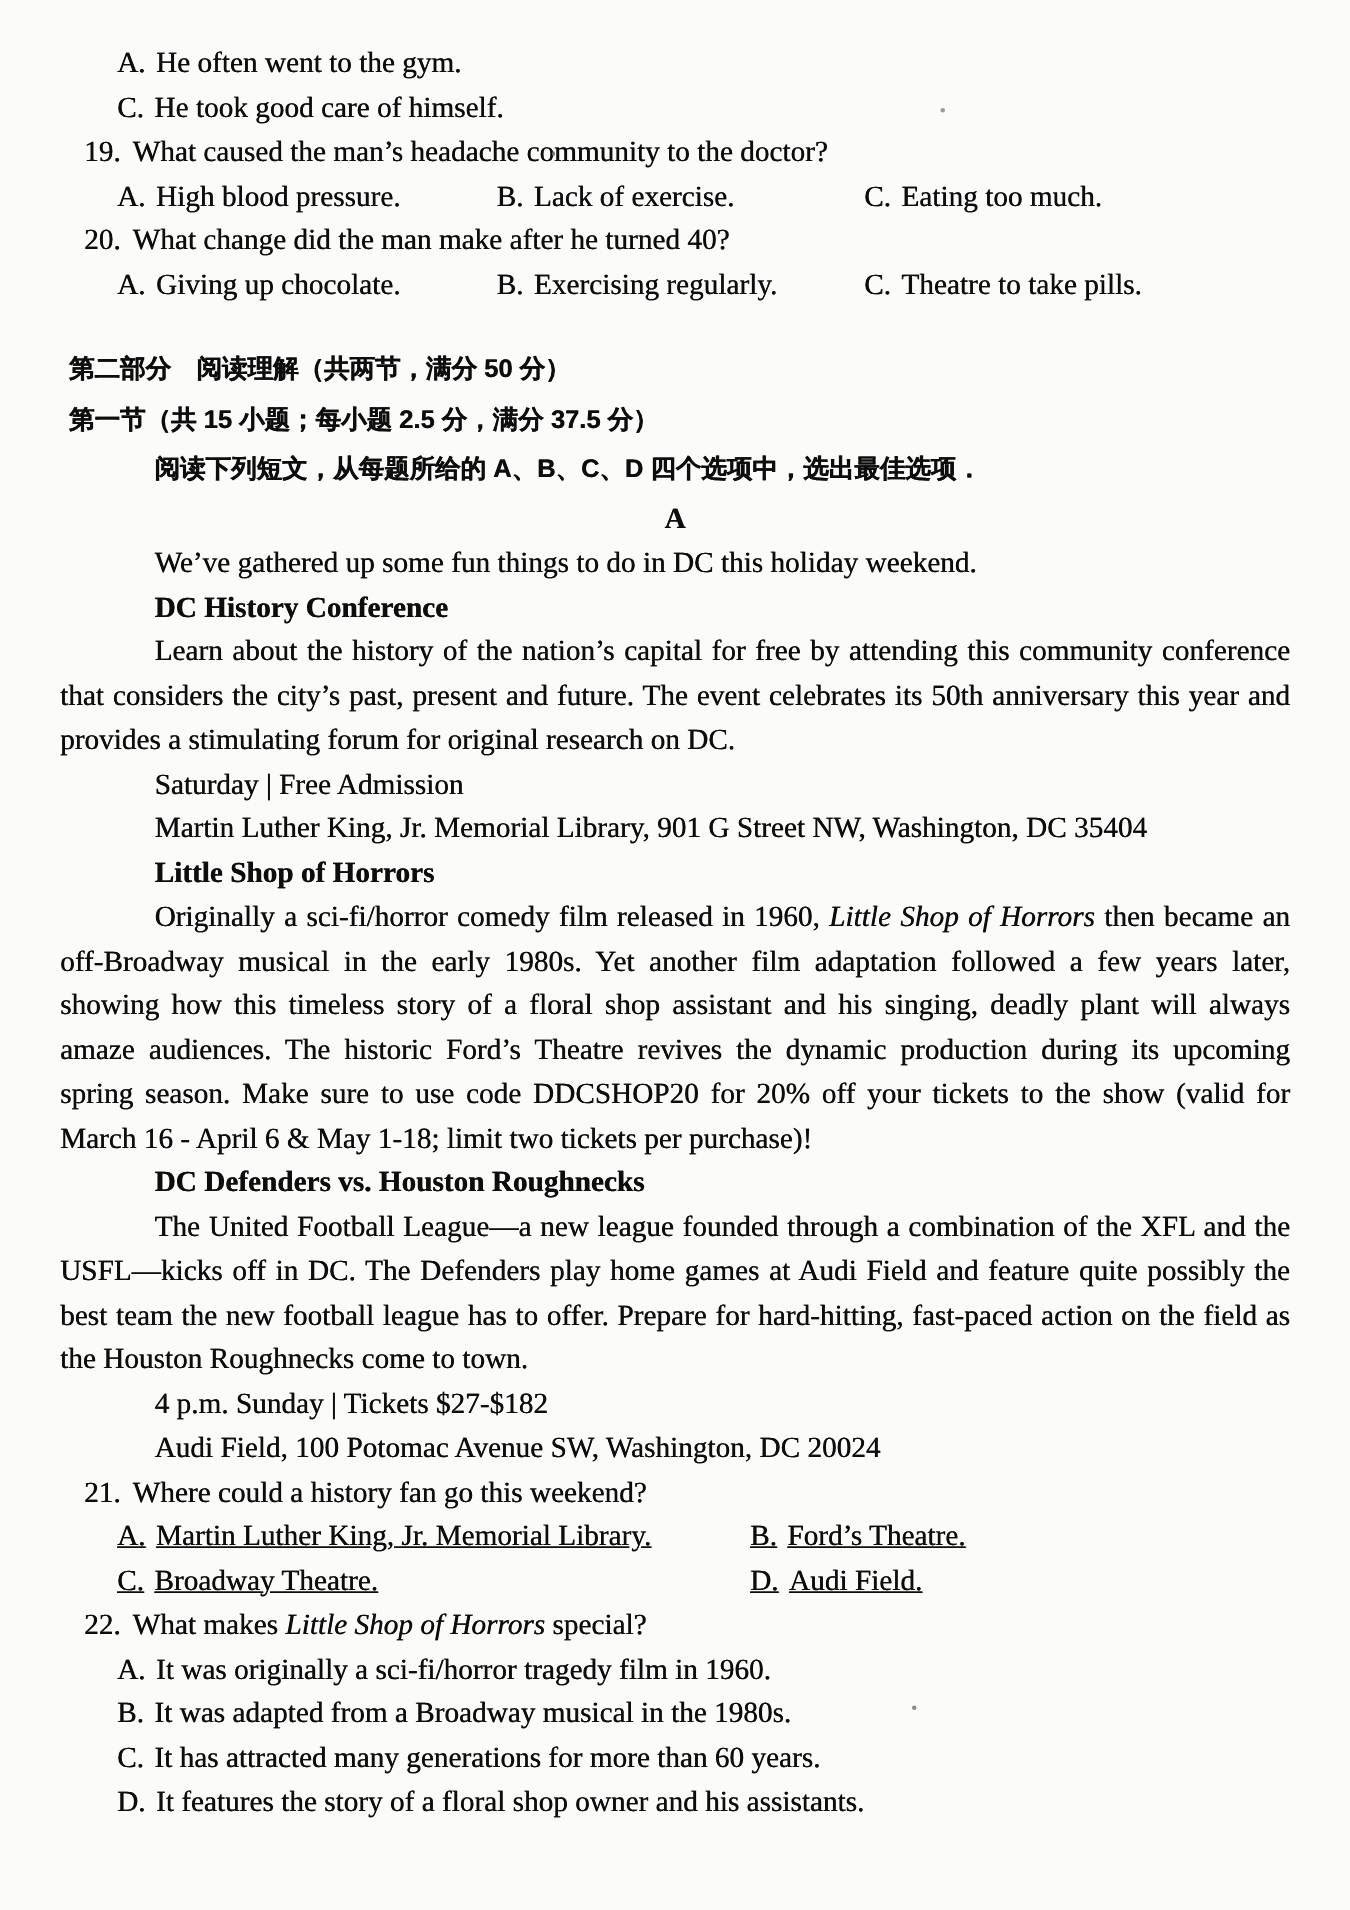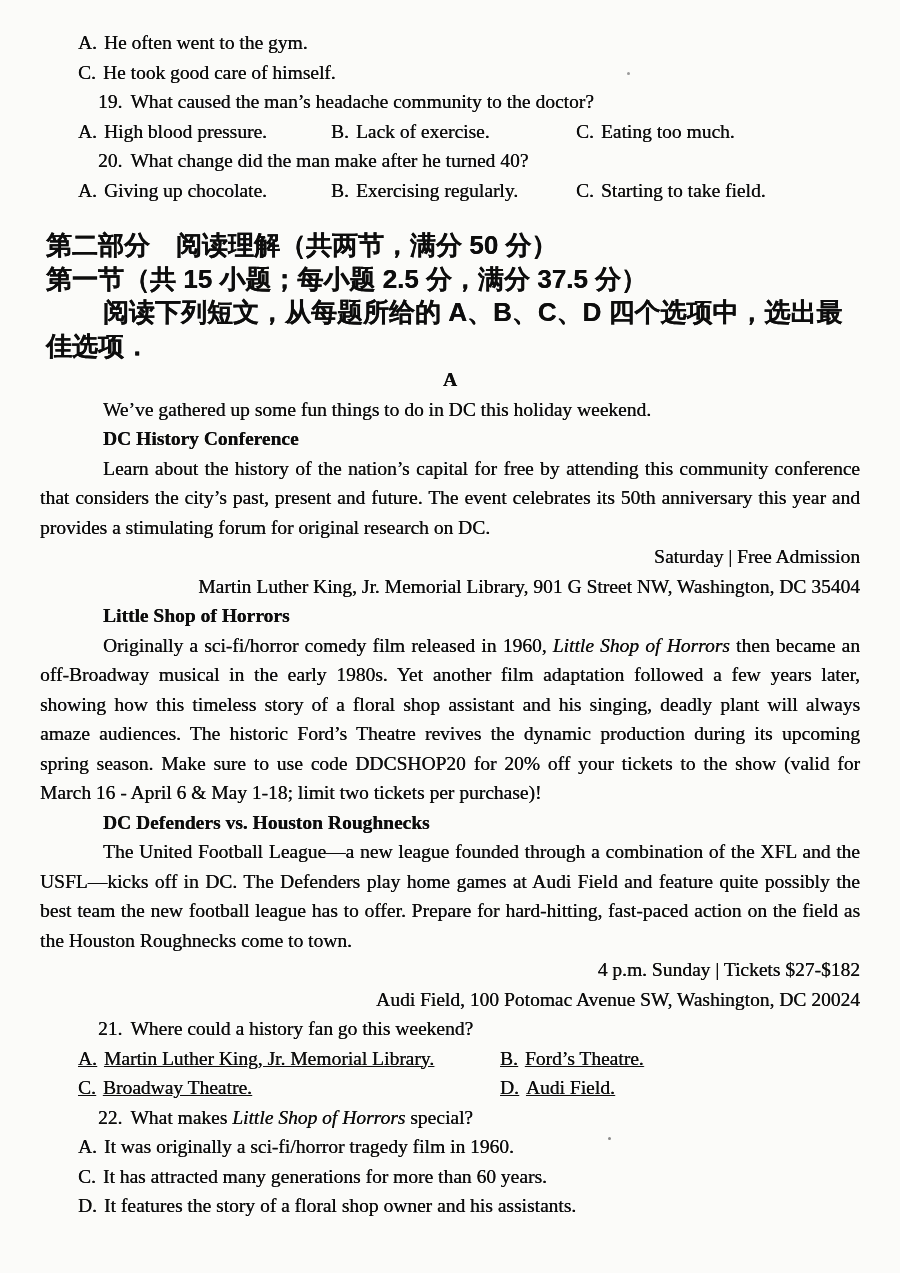--- a/index.html
+++ b/index.html
@@ -15,42 +15,42 @@
     box-sizing:border-box;
     width:900px;height:1273px;
     padding:28px 40px 0 40px;
     font-size:19.5px;
     line-height:29.5px;
     text-shadow:0.25px 0 0 currentColor;
   }
   p{margin:0;font-family:Liberation Serif, serif;}
   .opt-line{margin-left:38px;}
   .q-line{margin-left:16px;}
-  .qnum{margin-right:8px;margin-left:42px;}
+  .qnum{margin-right:8px;}
   .olabel{margin-right:7px;}
   .row3{display:flex;margin-left:38px;}
   .row3 .c-a{width:253px;}
   .row3 .c-b{width:245px;}
   .row3 .c-c{flex:1;font-family:Liberation Serif, serif;}
   .row2{display:flex;margin-left:38px;text-decoration:underline;}
   .row2 .c-a{width:422px;}
   .row2 .c-b{flex:1;}
   .cjk-block{margin:24px 0 0 6px;}
   .cjk{
     font-family:"Liberation Sans", sans-serif;
     font-weight:700;
-    font-size:26px;
+    font-size:17px;
     line-height:33.5px;
     text-shadow:0.3px 0 0 currentColor;
   }
   .cjk-inst{text-indent:57px;}
   .passage-label{text-align:center;font-weight:700;margin-top:2px;}
   .intro{margin-left:63px;}
   .evt-title{margin-left:63px;font-weight:700;}
-  .info-line{margin-left:63px;text-align:right;}
+  .info-line{margin-left:63px;}
   .body-par{text-align:justify;text-indent:63px;}
   .speck{position:absolute;background:#6f6f6f;border-radius:50%;}
   .speck.s1{left:627px;top:72px;width:3px;height:3px;background:#9a9a9a;}
   .speck.s2{left:608px;top:1137px;width:3px;height:3px;background:#8a8a8a;}
   .speck.s3{left:368px;top:101px;width:2px;height:3px;background:#777;}
 </style>
 </head>
 <body>
 
 <div class="page">
@@ -62,21 +62,21 @@
   <div class="row3">
     <span class="c-a"><span class="olabel">A.</span><span>High blood pressure.</span></span>
     <span class="c-b"><span class="olabel">B.</span><span>Lack of exercise.</span></span>
     <span class="c-c"><span class="olabel">C.</span><span>Eating too much.</span></span>
   </div>
 
   <p class="q-line"><span class="qnum">20.</span><span>What change did the man make after he turned 40?</span></p>
   <div class="row3">
     <span class="c-a"><span class="olabel">A.</span><span>Giving up chocolate.</span></span>
     <span class="c-b"><span class="olabel">B.</span><span>Exercising regularly.</span></span>
-    <span class="c-c"><span class="olabel">C.</span><span>Starting to take field.</span></span>
+    <span class="c-c"><span class="olabel">C.</span><span>Theatre to take pills.</span></span>
   </div>
 
   <div class="cjk-block">
     <p class="cjk">第二部分　阅读理解（共两节，满分 50 分）</p>
     <p class="cjk">第一节（共 15 小题；每小题 2.5 分，满分 37.5 分）</p>
     <p class="cjk cjk-inst">阅读下列短文，从每题所给的 A、B、C、D 四个选项中，选出最佳选项．</p>
   </div>
 
   <p class="passage-label">A</p>
 
@@ -103,20 +103,21 @@
       <span class="c-a"><span class="olabel">A.</span><span>Martin Luther King, Jr. Memorial Library.</span></span>
       <span class="c-b"><span class="olabel">B.</span><span>Ford’s Theatre.</span></span>
     </div>
     <div class="row2">
       <span class="c-a"><span class="olabel">C.</span><span>Broadway Theatre.</span></span>
       <span class="c-b"><span class="olabel">D.</span><span>Audi Field.</span></span>
     </div>
 
     <p class="q-line"><span class="qnum">22.</span><span>What makes </span><i>Little Shop of Horrors</i><span> special?</span></p>
     <p class="opt-line"><span class="olabel">A.</span><span>It was originally a sci-fi/horror tragedy film in 1960.</span></p>
+    <p class="opt-line"><span class="olabel">B.</span><span>It was adapted from a Broadway musical in the 1980s.</span></p>
     <p class="opt-line"><span class="olabel">C.</span><span>It has attracted many generations for more than 60 years.</span></p>
     <p class="opt-line"><span class="olabel">D.</span><span>It features the story of a floral shop owner and his assistants.</span></p>
   </div>
 
   <div class="speck s1"></div>
   <div class="speck s2"></div>
   <div class="speck s3"></div>
 </div>
 
 </body></html>

